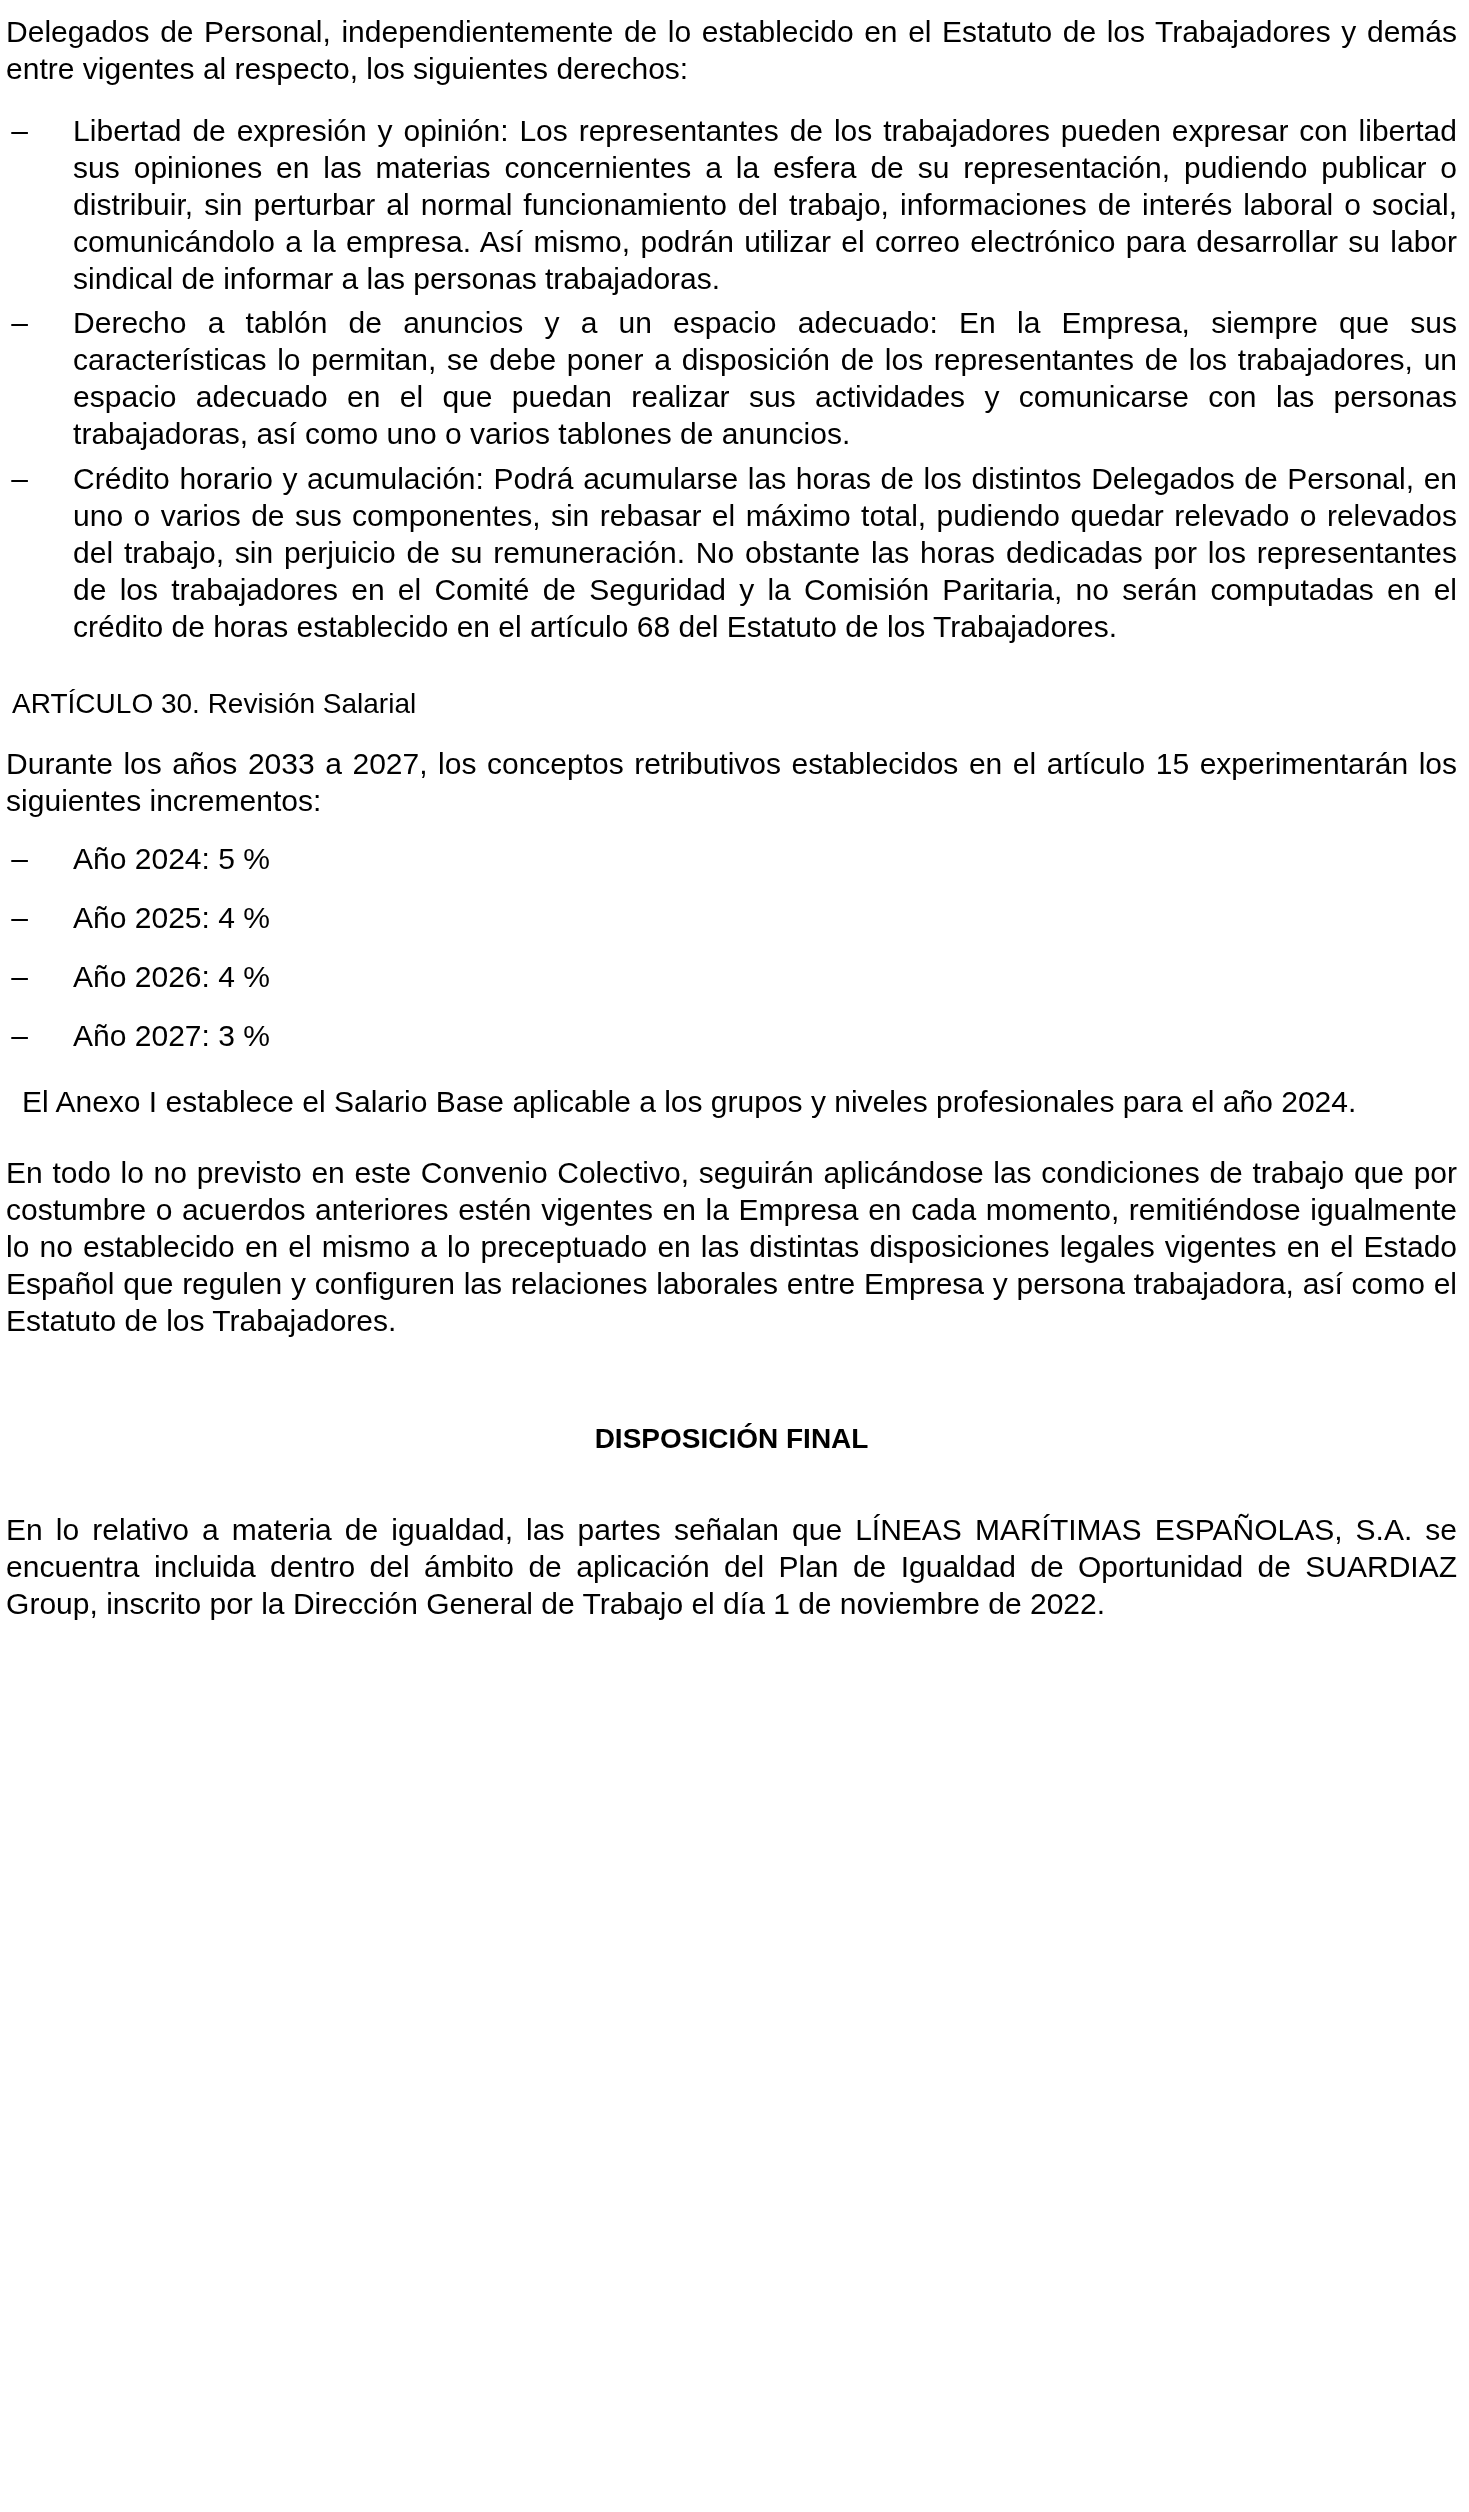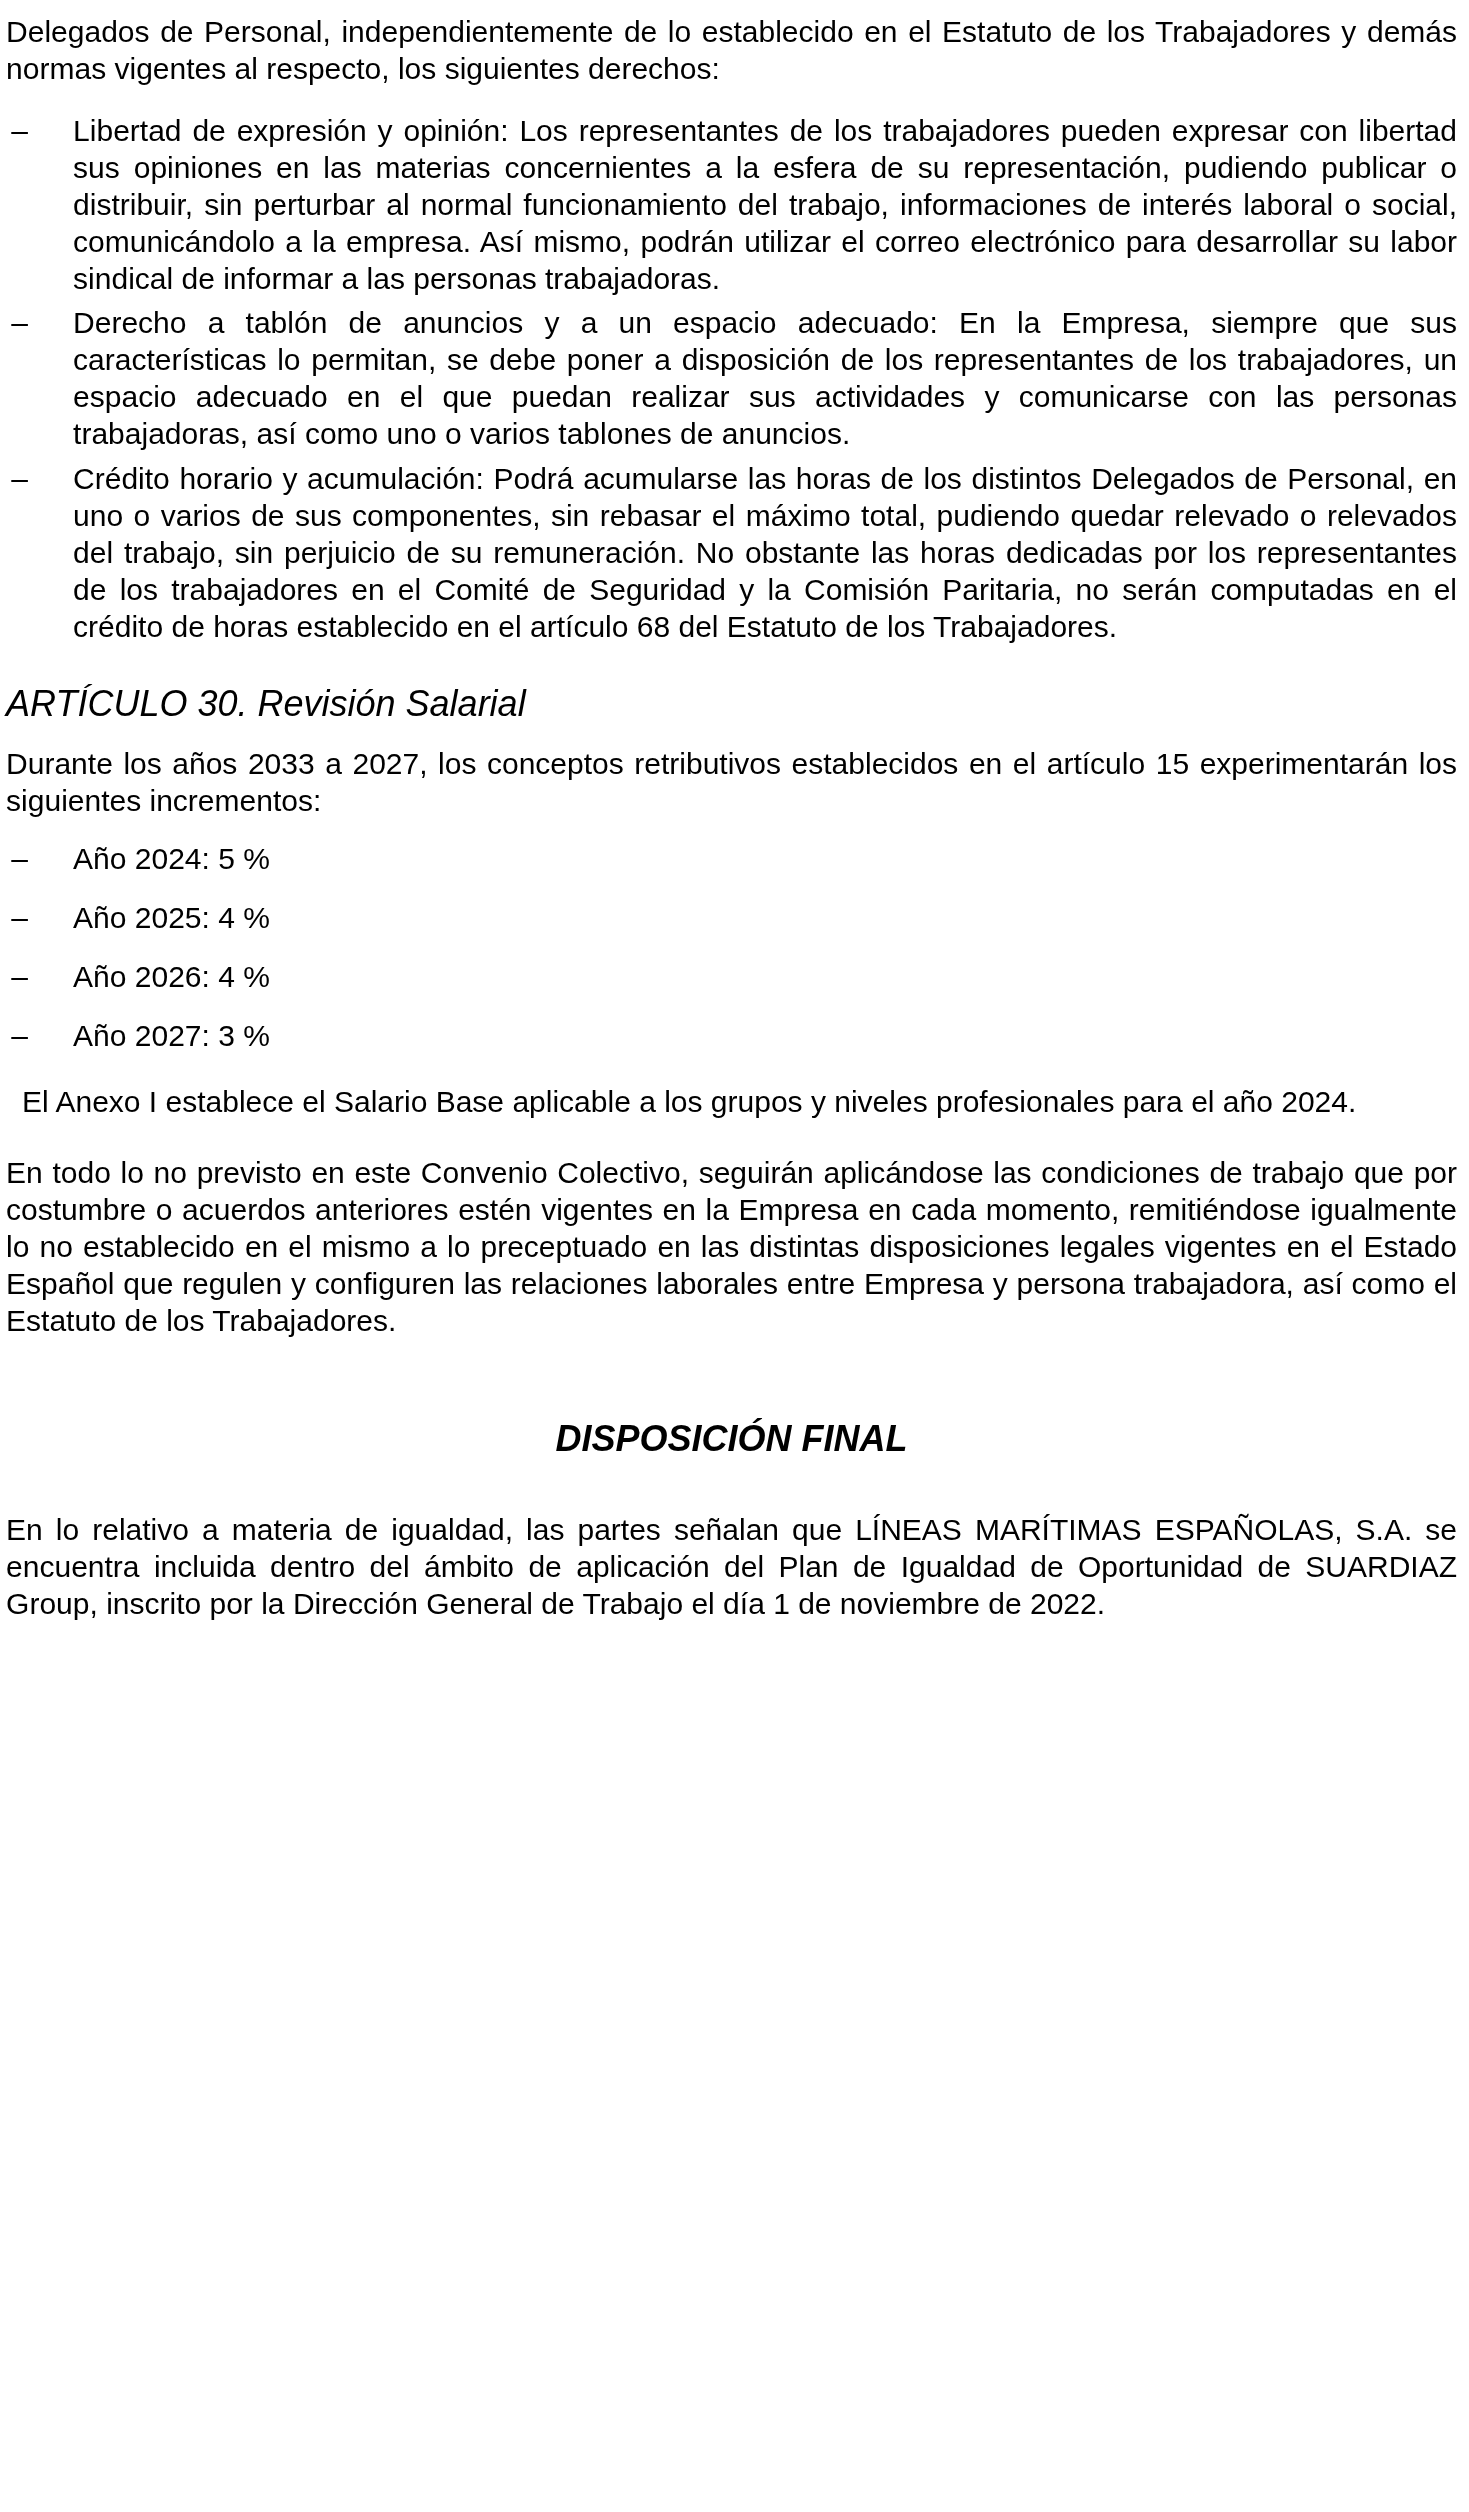--- a/index.html
+++ b/index.html
@@ -20,27 +20,26 @@
     height: 2512px;
     padding: 0 13px 0 6.1px;
     font-size: 30px;
     line-height: 37px;
   }
   .para {
     margin: 0;
     text-align: justify;
   }
   .heading {
-    margin: 0;
-    font-size: 36px;
+    margin: 6px;
+    font-size: 28px;
     line-height: 37px;
     font-weight: 400;
     text-align: left;
     white-space: nowrap;
-    font-style: italic;
   }
   .hang {
     position: relative;
     padding-left: 67px;
     text-align: justify;
   }
   .hang .marker {
     position: absolute;
     left: 5.2px;
     top: 0;
@@ -64,21 +63,21 @@
     font-weight: 700;
     white-space: nowrap;
   }
   .p-final     { margin-top: 54px; }
 </style>
 </head>
 <body>
 
 <div class="page">
 
-  <p class="para p-intro">Delegados de Personal, independientemente de lo establecido en el Estatuto de los Trabajadores y demás normas vigentes al respecto, los siguientes derechos:</p>
+  <p class="para p-intro">Delegados de Personal, independientemente de lo establecido en el Estatuto de los Trabajadores y demás entre vigentes al respecto, los siguientes derechos:</p>
 
   <div class="rights-list">
     <div class="hang rights-item">
       <span class="marker">–</span>
       <span>Libertad de expresión y opinión: Los representantes de los trabajadores pueden expresar con libertad sus opiniones en las materias concernientes a la esfera de su representación, pudiendo publicar o distribuir, sin perturbar al normal funcionamiento del trabajo, informaciones de interés laboral o social, comunicándolo a la empresa. Así mismo, podrán utilizar el correo electrónico para desarrollar su labor sindical de informar a las personas trabajadoras.</span>
     </div>
     <div class="hang rights-item">
       <span class="marker">–</span>
       <span>Derecho a tablón de anuncios y a un espacio adecuado: En la Empresa, siempre que sus características lo permitan, se debe poner a disposición de los representantes de los trabajadores, un espacio adecuado en el que puedan realizar sus actividades y comunicarse con las personas trabajadoras, así como uno o varios tablones de anuncios.</span>
     </div>

